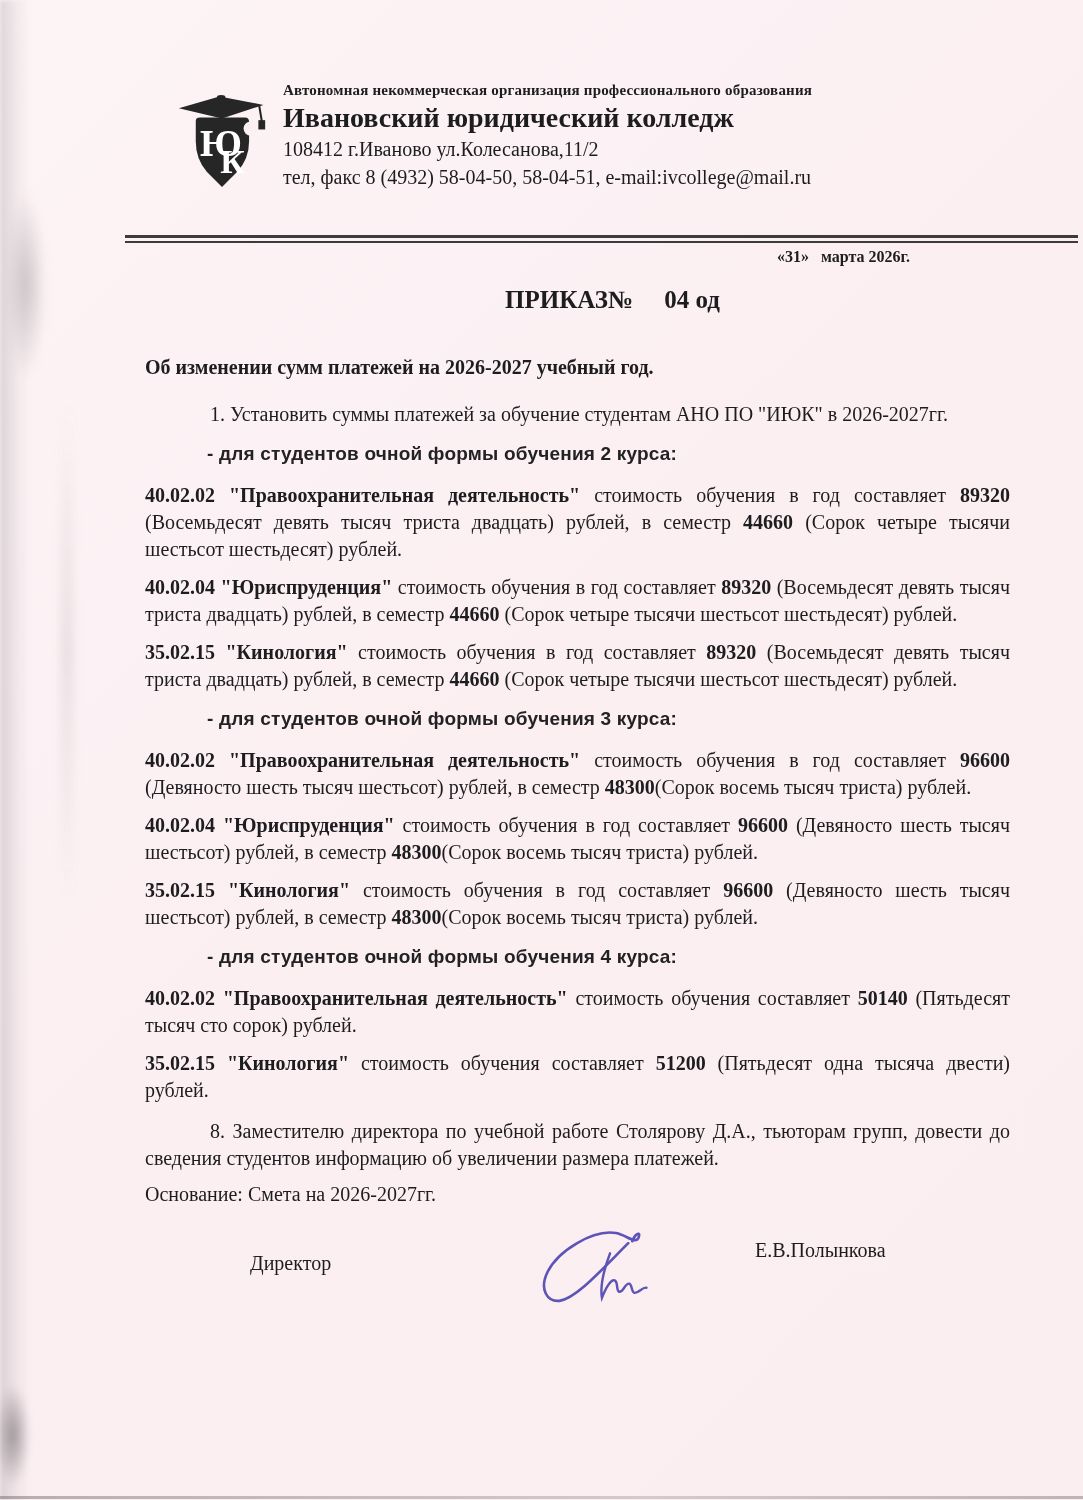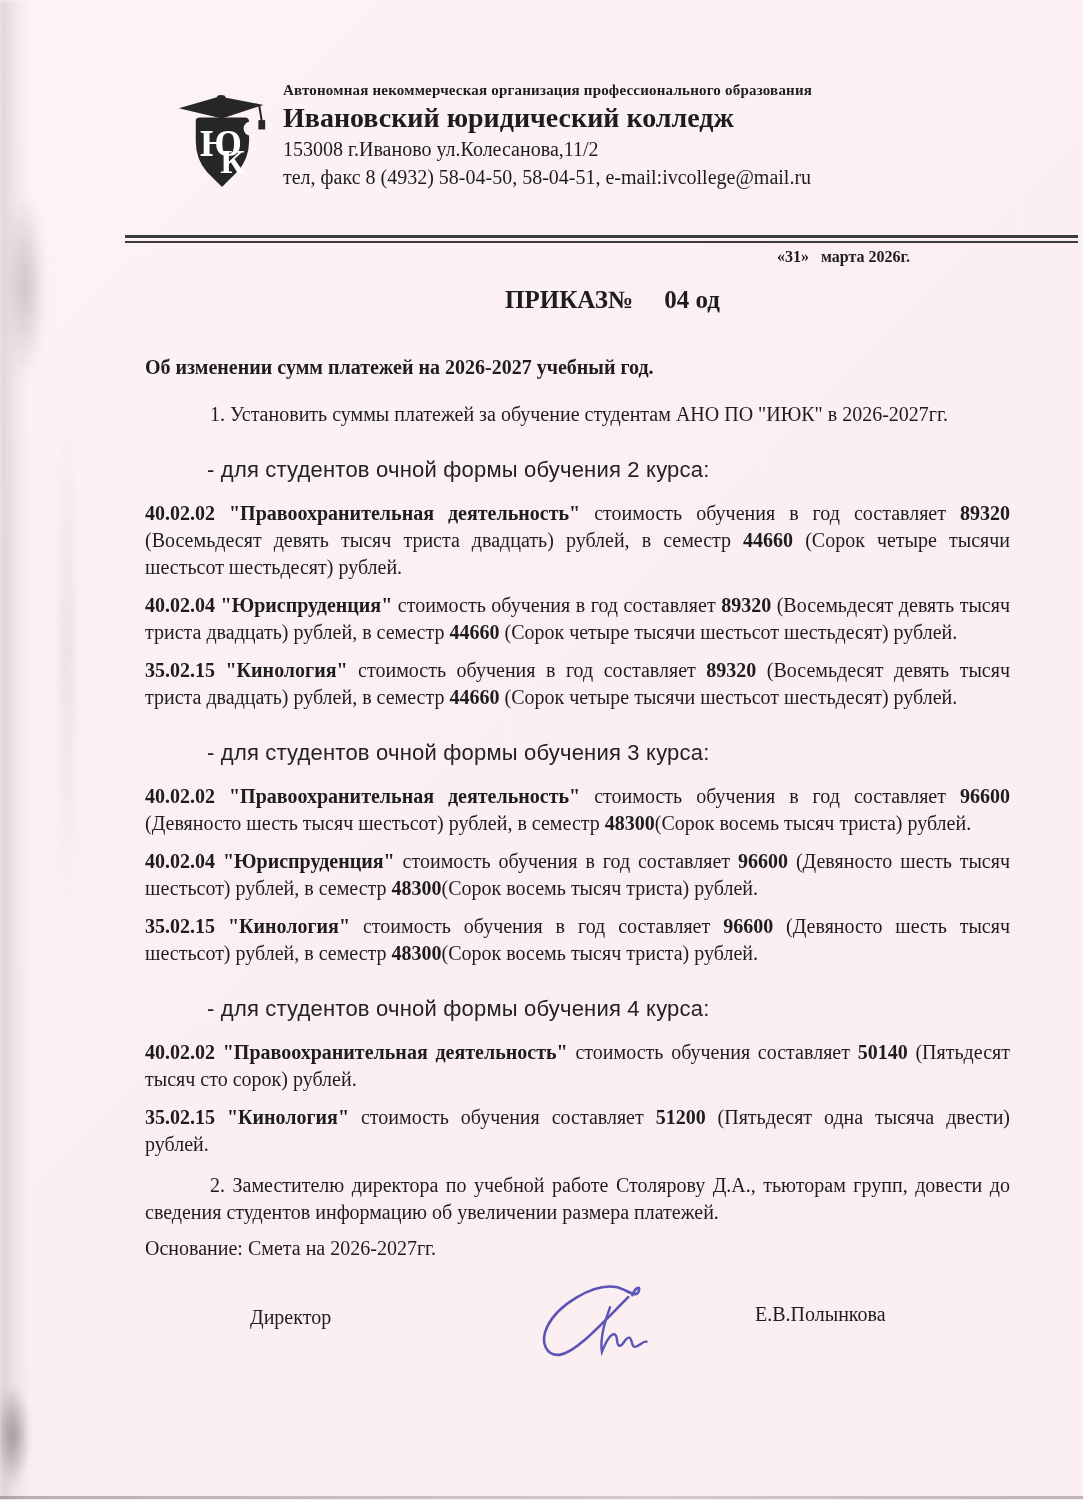--- a/index.html
+++ b/index.html
@@ -64,32 +64,32 @@
     font-size:25px; font-weight:bold; white-space:pre;
   }
   .order-subject { margin-top:42px; font-size:20px; font-weight:bold; }
   .par {
     font-size:20px; line-height:27px; text-align:justify;
     margin:0 0 11px 0;
   }
   .par-indent { text-indent:65px; }
   .section-heading {
     font-family:"Liberation Sans", sans-serif;
-    font-size:22px; font-weight:normal; color:#222124;
-    margin:29px 0 17px 62px; letter-spacing:.2px;
+    font-size:19px; font-weight:bold; color:#222124;
+    margin:15px 0 17px 62px; letter-spacing:.2px;
   }
   .b { font-weight:bold; }
   .mt-point1 { margin-top:22px; }
   .mt-point2 { margin-top:14px; }
   .basis-line { margin-top:4px; font-size:20px; }
   .signature-row {
     position:relative; margin-top:27px; height:90px; font-size:20px;
   }
   .sig-position { position:absolute; left:105px; top:19px; }
-  .sig-name { position:absolute; left:610px; top:16px; }
+  .sig-name { position:absolute; left:610px; top:6px; }
   .sig-stroke { position:absolute; left:392px; top:-6px; width:142px; height:86px; }
 </style>
 </head>
 <body>
 
 <div class="page">
 
   <div class="edge-shade-left"></div>
   <div class="smudge-a"></div>
   <div class="smudge-b"></div>
@@ -109,21 +109,21 @@
         <path d="M21,36 Q21,32 26,32 L79,32 Q84,32 84,37 L84,60 Q84,81 70,96 Q60,106 52,114 Q44,106 34,96 Q21,81 21,60 Z" fill="#262626"></path>
 
         <circle cx="86" cy="45" r="8.5" fill="#fbf0f2"></circle>
 
         <text x="26" y="77" font-family="Liberation Serif, serif" font-weight="bold" font-size="44" fill="#ffffff">Ю</text>
         <text x="50" y="97" font-family="Liberation Serif, serif" font-weight="bold" font-size="40" fill="#ffffff">К</text>
       </svg>
       <div class="header-text">
         <div class="org-type">Автономная некоммерческая организация профессионального образования</div>
         <div class="org-name">Ивановский юридический колледж</div>
-        <div class="org-address">153008 г.Иваново ул.Колесанова,11/2</div>
+        <div class="org-address">108412 г.Иваново ул.Колесанова,11/2</div>
         <div class="org-contacts">тел, факс 8 (4932) 58-04-50, 58-04-51, e-mail:ivcollege@mail.ru</div>
       </div>
     </div>
 
     <div class="rule"></div>
 
     <div class="date-row">
       <span class="date-text">«31»   марта 2026г.</span>
     </div>
 
@@ -140,21 +140,21 @@
         <p class="par"><span class="b">35.02.15 "Кинология"</span><span> стоимость обучения в год составляет </span><span class="b">89320</span><span> (Восемьдесят девять тысяч триста двадцать) рублей, в семестр </span><span class="b">44660</span><span> (Сорок четыре тысячи шестьсот шестьдесят) рублей.</span></p>
         <div class="section-heading">- для студентов очной формы обучения 3 курса:</div>
         <p class="par"><span class="b">40.02.02 "Правоохранительная деятельность"</span><span> стоимость обучения в год составляет </span><span class="b">96600</span><span> (Девяносто шесть тысяч шестьсот) рублей, в семестр </span><span class="b">48300</span><span>(Сорок восемь тысяч триста) рублей.</span></p>
         <p class="par"><span class="b">40.02.04 "Юриспруденция"</span><span> стоимость обучения в год составляет </span><span class="b">96600</span><span> (Девяносто шесть тысяч шестьсот) рублей, в семестр </span><span class="b">48300</span><span>(Сорок восемь тысяч триста) рублей.</span></p>
         <p class="par"><span class="b">35.02.15 "Кинология"</span><span> стоимость обучения в год составляет </span><span class="b">96600</span><span> (Девяносто шесть тысяч шестьсот) рублей, в семестр </span><span class="b">48300</span><span>(Сорок восемь тысяч триста) рублей.</span></p>
         <div class="section-heading">- для студентов очной формы обучения 4 курса:</div>
         <p class="par"><span class="b">40.02.02 "Правоохранительная деятельность"</span><span> стоимость обучения составляет </span><span class="b">50140</span><span> (Пятьдесят тысяч сто сорок) рублей.</span></p>
         <p class="par"><span class="b">35.02.15 "Кинология"</span><span> стоимость обучения составляет </span><span class="b">51200</span><span> (Пятьдесят одна тысяча двести) рублей.</span></p>
       </div>
 
-    <p class="par par-indent mt-point2">2. Заместителю директора по учебной работе Столярову Д.А., тьюторам групп, довести до сведения студентов информацию об увеличении размера платежей.</p>
+    <p class="par par-indent mt-point2">8. Заместителю директора по учебной работе Столярову Д.А., тьюторам групп, довести до сведения студентов информацию об увеличении размера платежей.</p>
 
     <div class="basis-line">Основание: Смета на 2026-2027гг.</div>
 
     <div class="signature-row">
       <span class="sig-position">Директор</span>
       <svg class="sig-stroke" viewBox="0 0 140 85" xmlns="http://www.w3.org/2000/svg">
         <path d="M94,14 C97,6 103,4 100,11 C97,17 88,8 78,6 C55,2 20,24 10,45 C2,62 10,74 22,73 C38,71 62,44 90,16" fill="none" stroke="#5c54b6" stroke-width="2.6" stroke-linecap="round"></path>
         <path d="M72,26 C66,42 62,58 64,70 C68,60 73,51 77,53 C80,55 78,63 81,64 C85,65 87,55 91,56 C94,57 93,64 96,65 C100,66 104,59 108,60" fill="none" stroke="#5c54b6" stroke-width="2.4" stroke-linecap="round"></path>
       </svg>
       <span class="sig-name">Е.В.Полынкова</span>

